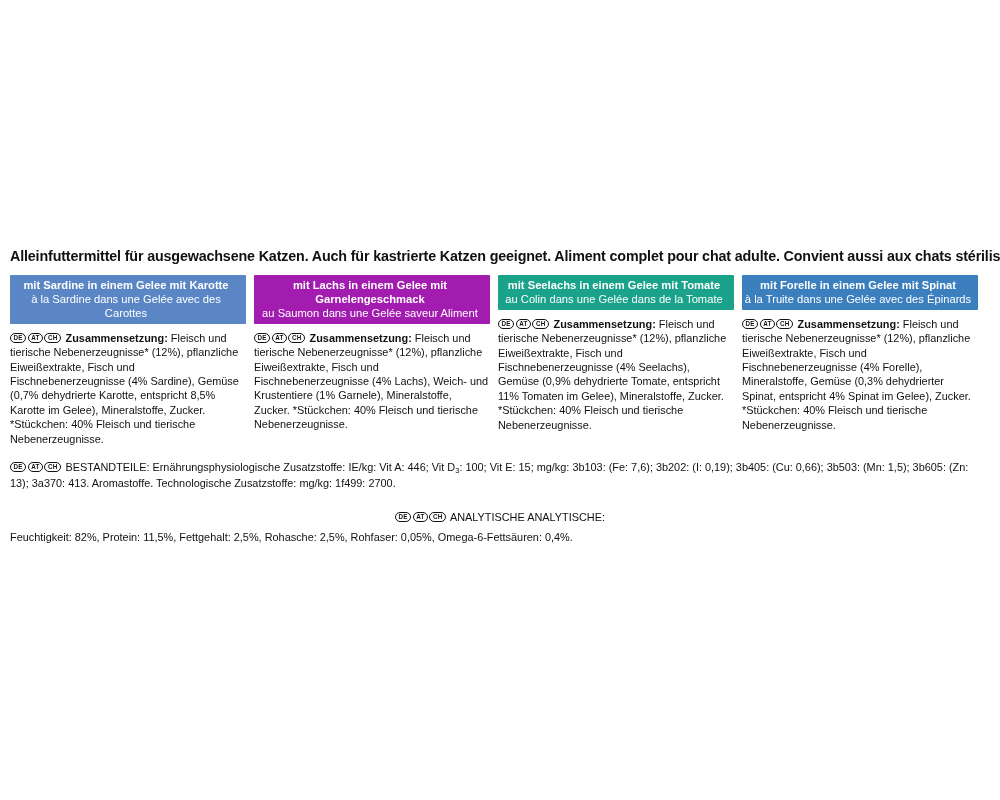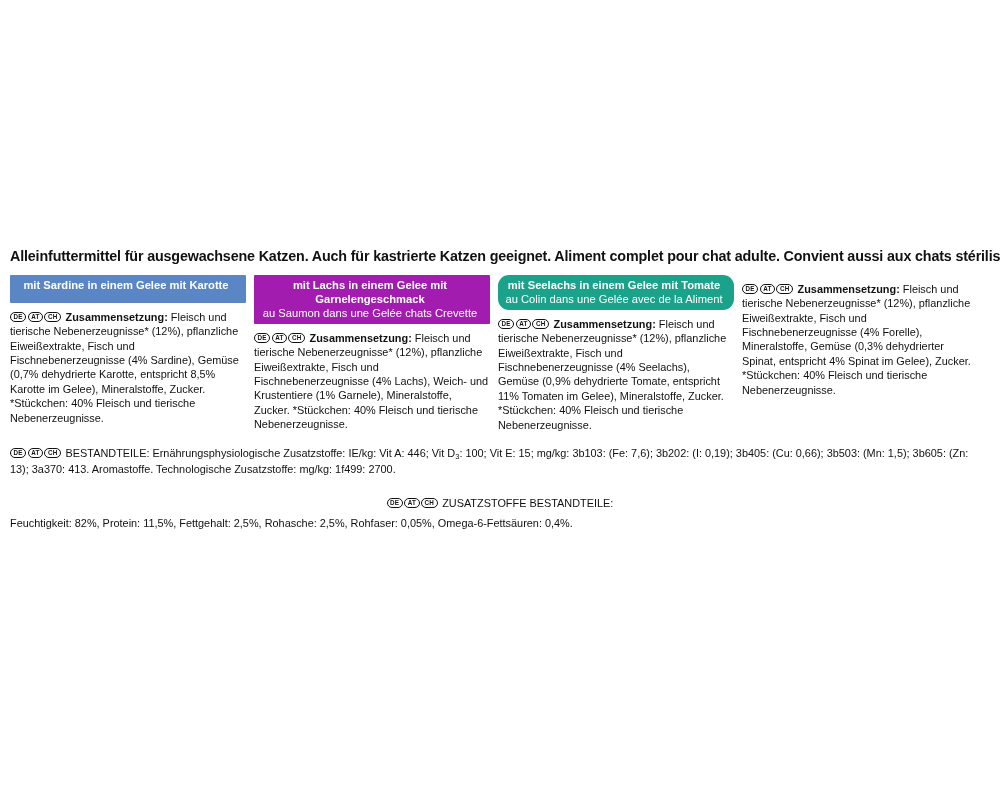--- a/index.html
+++ b/index.html
@@ -120,69 +120,74 @@
 
 <div class="label-root">
 
   <div class="headline">Alleinfuttermittel für ausgewachsene Katzen. Auch für kastrierte Katzen geeignet. Aliment complet pour chat adulte. Convient aussi aux chats stérilisés.</div>
 
   <div class="columns">
 
     <div class="column">
       <div class="variant-banner" id="banner-0" style="background: rgb(91, 134, 198);">
         <div>mit Sardine in einem Gelee mit Karotte</div>
+        <div class="line2">à la Sardine dans une Gelée avec des Carottes</div>
       </div>
       <div class="body-text">
         <span class="country-flags">
           <span class="flag">DE</span><span class="flag">AT</span><span class="flag">CH</span>
         </span><span class="lead">Zusammensetzung:</span><span> Fleisch und tierische Nebenerzeugnisse* (12%), pflanzliche Eiweißextrakte, Fisch und Fischnebenerzeugnisse (4% Sardine), Gemüse (0,7% dehydrierte Karotte, entspricht 8,5% Karotte im Gelee), Mineralstoffe, Zucker. *Stückchen: 40% Fleisch und tierische Nebenerzeugnisse.</span>
       </div>
     </div>
 
     <div class="column">
       <div class="variant-banner" id="banner-1" style="background: #a21caf;">
         <div>mit Lachs in einem Gelee mit Garnelengeschmack</div>
-        <div class="line2">au Saumon dans une Gelée chats Crevette</div>
+        <div class="line2">au Saumon dans une Gelée saveur Aliment</div>
       </div>
       <div class="body-text">
         <span class="country-flags">
           <span class="flag">DE</span><span class="flag">AT</span><span class="flag">CH</span>
         </span><span class="lead">Zusammensetzung:</span><span> Fleisch und tierische Nebenerzeugnisse* (12%), pflanzliche Eiweißextrakte, Fisch und Fischnebenerzeugnisse (4% Lachs), Weich- und Krustentiere (1% Garnele), Mineralstoffe, Zucker. *Stückchen: 40% Fleisch und tierische Nebenerzeugnisse.</span>
       </div>
     </div>
 
     <div class="column">
-      <div class="variant-banner" id="banner-2" style="background: rgb(26, 163, 138); border-radius: 11px;">
+      <div class="variant-banner" id="banner-2" style="background: rgb(26, 163, 138);">
         <div>mit Seelachs in einem Gelee mit Tomate</div>
-        <div class="line2">au Colin dans une Gelée avec de la Aliment</div>
+        <div class="line2">au Colin dans une Gelée dans de la Tomate</div>
       </div>
       <div class="body-text">
         <span class="country-flags">
           <span class="flag">DE</span><span class="flag">AT</span><span class="flag">CH</span>
         </span><span class="lead">Zusammensetzung:</span><span> Fleisch und tierische Nebenerzeugnisse* (12%), pflanzliche Eiweißextrakte, Fisch und Fischnebenerzeugnisse (4% Seelachs), Gemüse (0,9% dehydrierte Tomate, entspricht 11% Tomaten im Gelee), Mineralstoffe, Zucker. *Stückchen: 40% Fleisch und tierische Nebenerzeugnisse.</span>
       </div>
     </div>
 
     <div class="column">
+      <div class="variant-banner" id="banner-3" style="background: rgb(60, 127, 191);">
+        <div>mit Forelle in einem Gelee mit Spinat</div>
+        <div class="line2">à la Truite dans une Gelée avec des Épinards</div>
+      </div>
       <div class="body-text">
         <span class="country-flags">
           <span class="flag">DE</span><span class="flag">AT</span><span class="flag">CH</span>
         </span><span class="lead">Zusammensetzung:</span><span> Fleisch und tierische Nebenerzeugnisse* (12%), pflanzliche Eiweißextrakte, Fisch und Fischnebenerzeugnisse (4% Forelle), Mineralstoffe, Gemüse (0,3% dehydrierter Spinat, entspricht 4% Spinat im Gelee), Zucker. *Stückchen: 40% Fleisch und tierische Nebenerzeugnisse.</span>
       </div>
     </div>
 
   </div>
 
   <div class="block additives">
     <span class="country-flags">
       <span class="flag">DE</span><span class="flag">AT</span><span class="flag">CH</span>
     </span><span class="lead">BESTANDTEILE:</span><span> Ernährungsphysiologische Zusatzstoffe: IE/kg: Vit A: 446; Vit D</span><sub>3</sub><span>: 100; Vit E: 15; mg/kg: 3b103: (Fe: 7,6); 3b202: (I: 0,19); 3b405: (Cu: 0,66); 3b503: (Mn: 1,5); 3b605: (Zn: 13); 3a370: 413. Aromastoffe. Technologische Zusatzstoffe: mg/kg: 1f499: 2700.</span>
   </div>
 
   <div class="block analytical-head">
     <span class="country-flags">
       <span class="flag">DE</span><span class="flag">AT</span><span class="flag">CH</span>
-    </span><span>ZUSATZSTOFFE BESTANDTEILE:</span>
+    </span><span>ANALYTISCHE ANALYTISCHE:</span>
   </div>
 
   <div class="block analytical-body">Feuchtigkeit: 82%, Protein: 11,5%, Fettgehalt: 2,5%, Rohasche: 2,5%, Rohfaser: 0,05%, Omega-6-Fettsäuren: 0,4%.</div>
 
 </div>
 
 </body></html>

